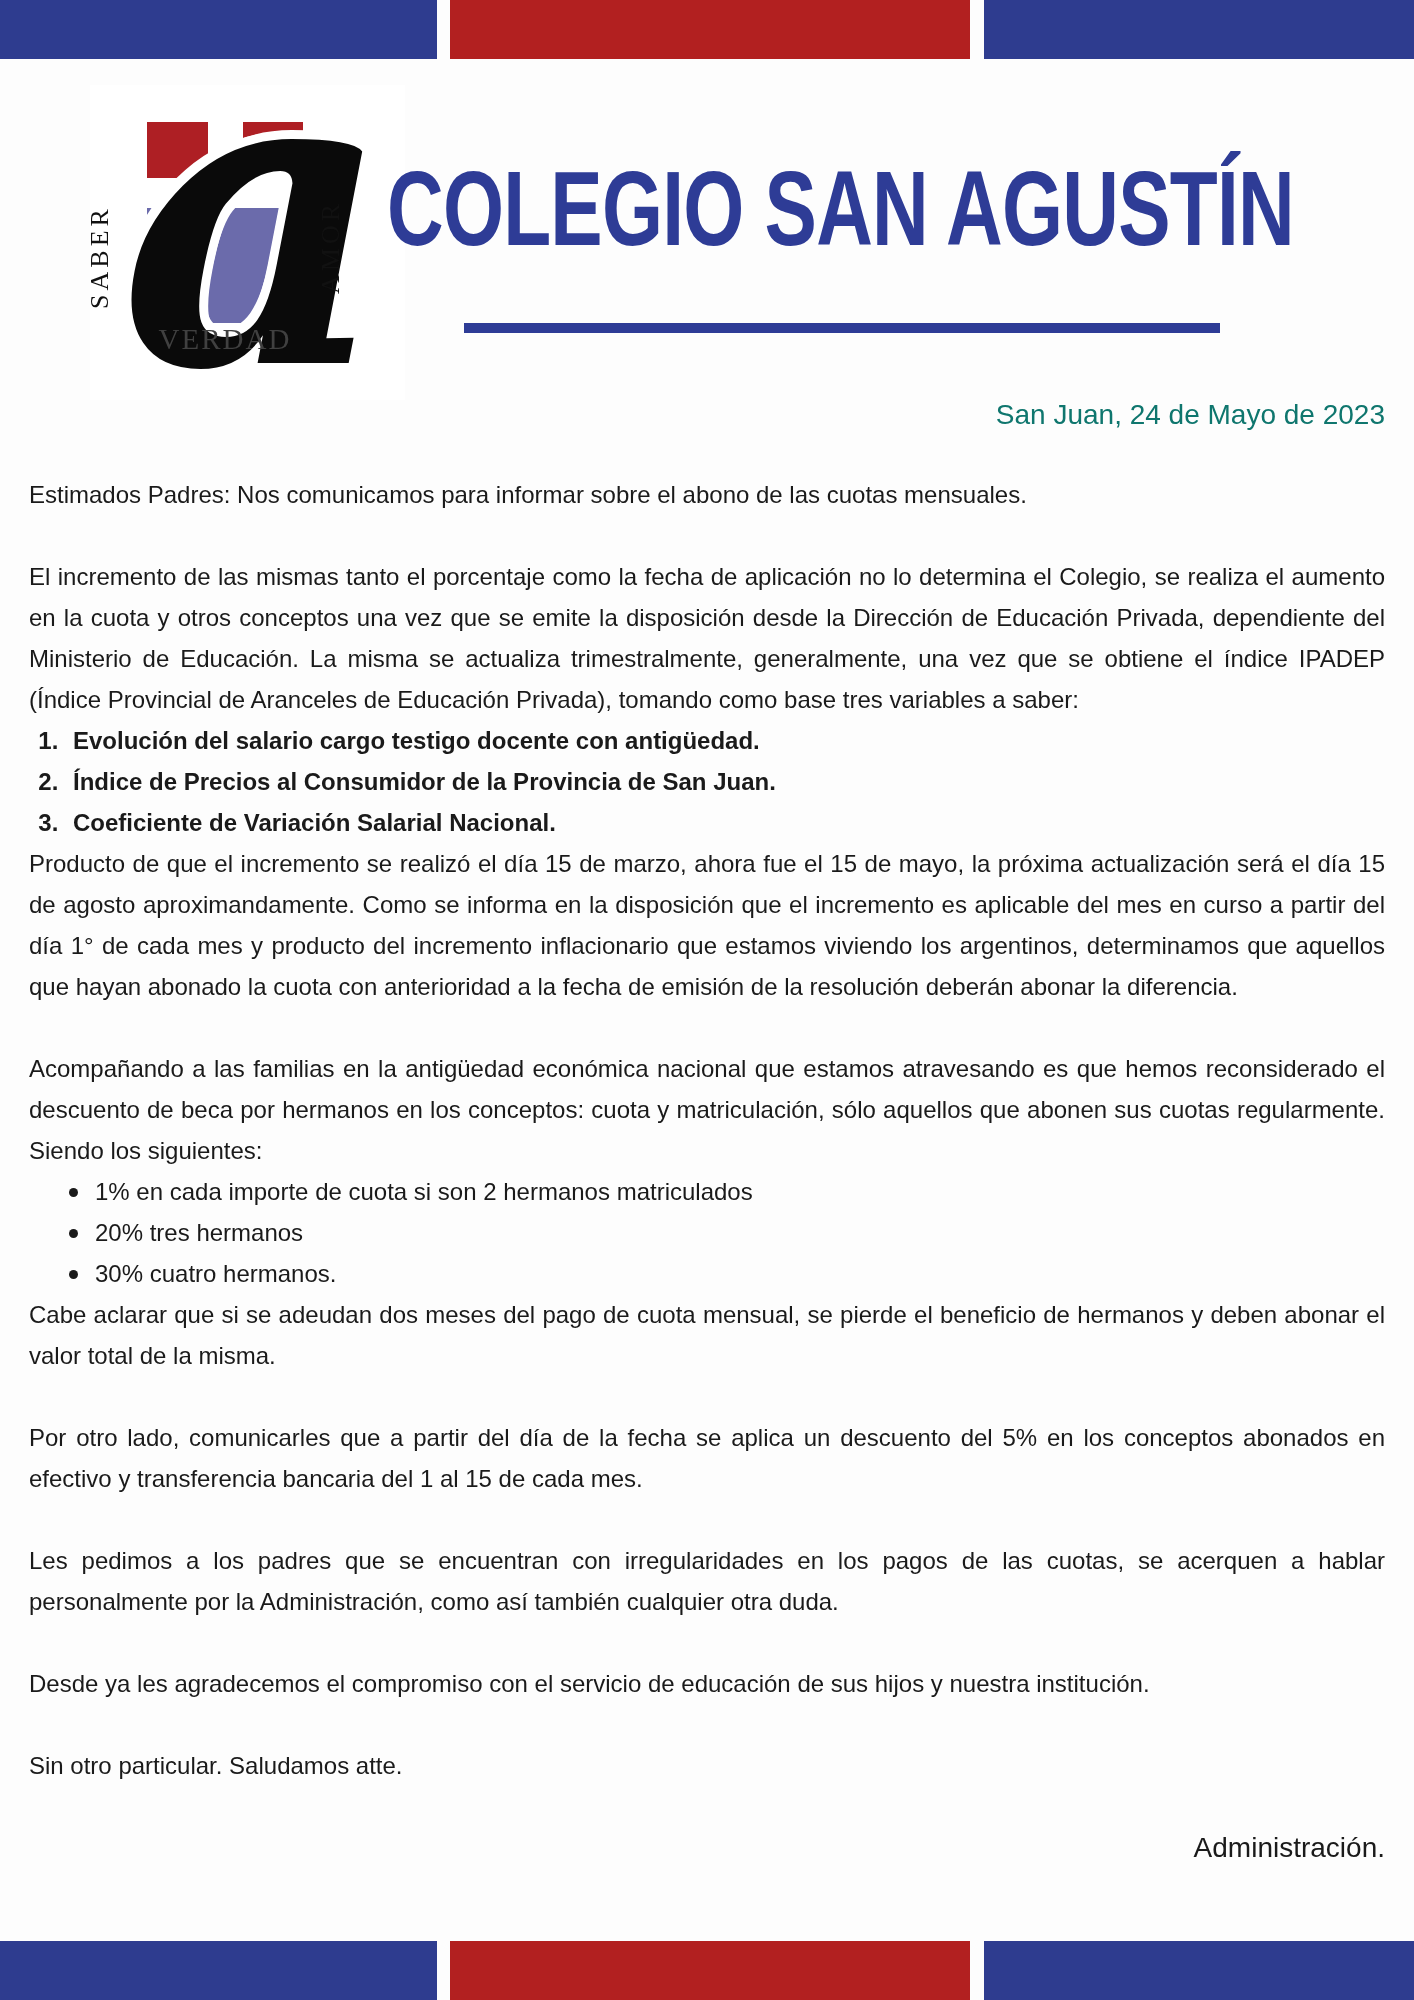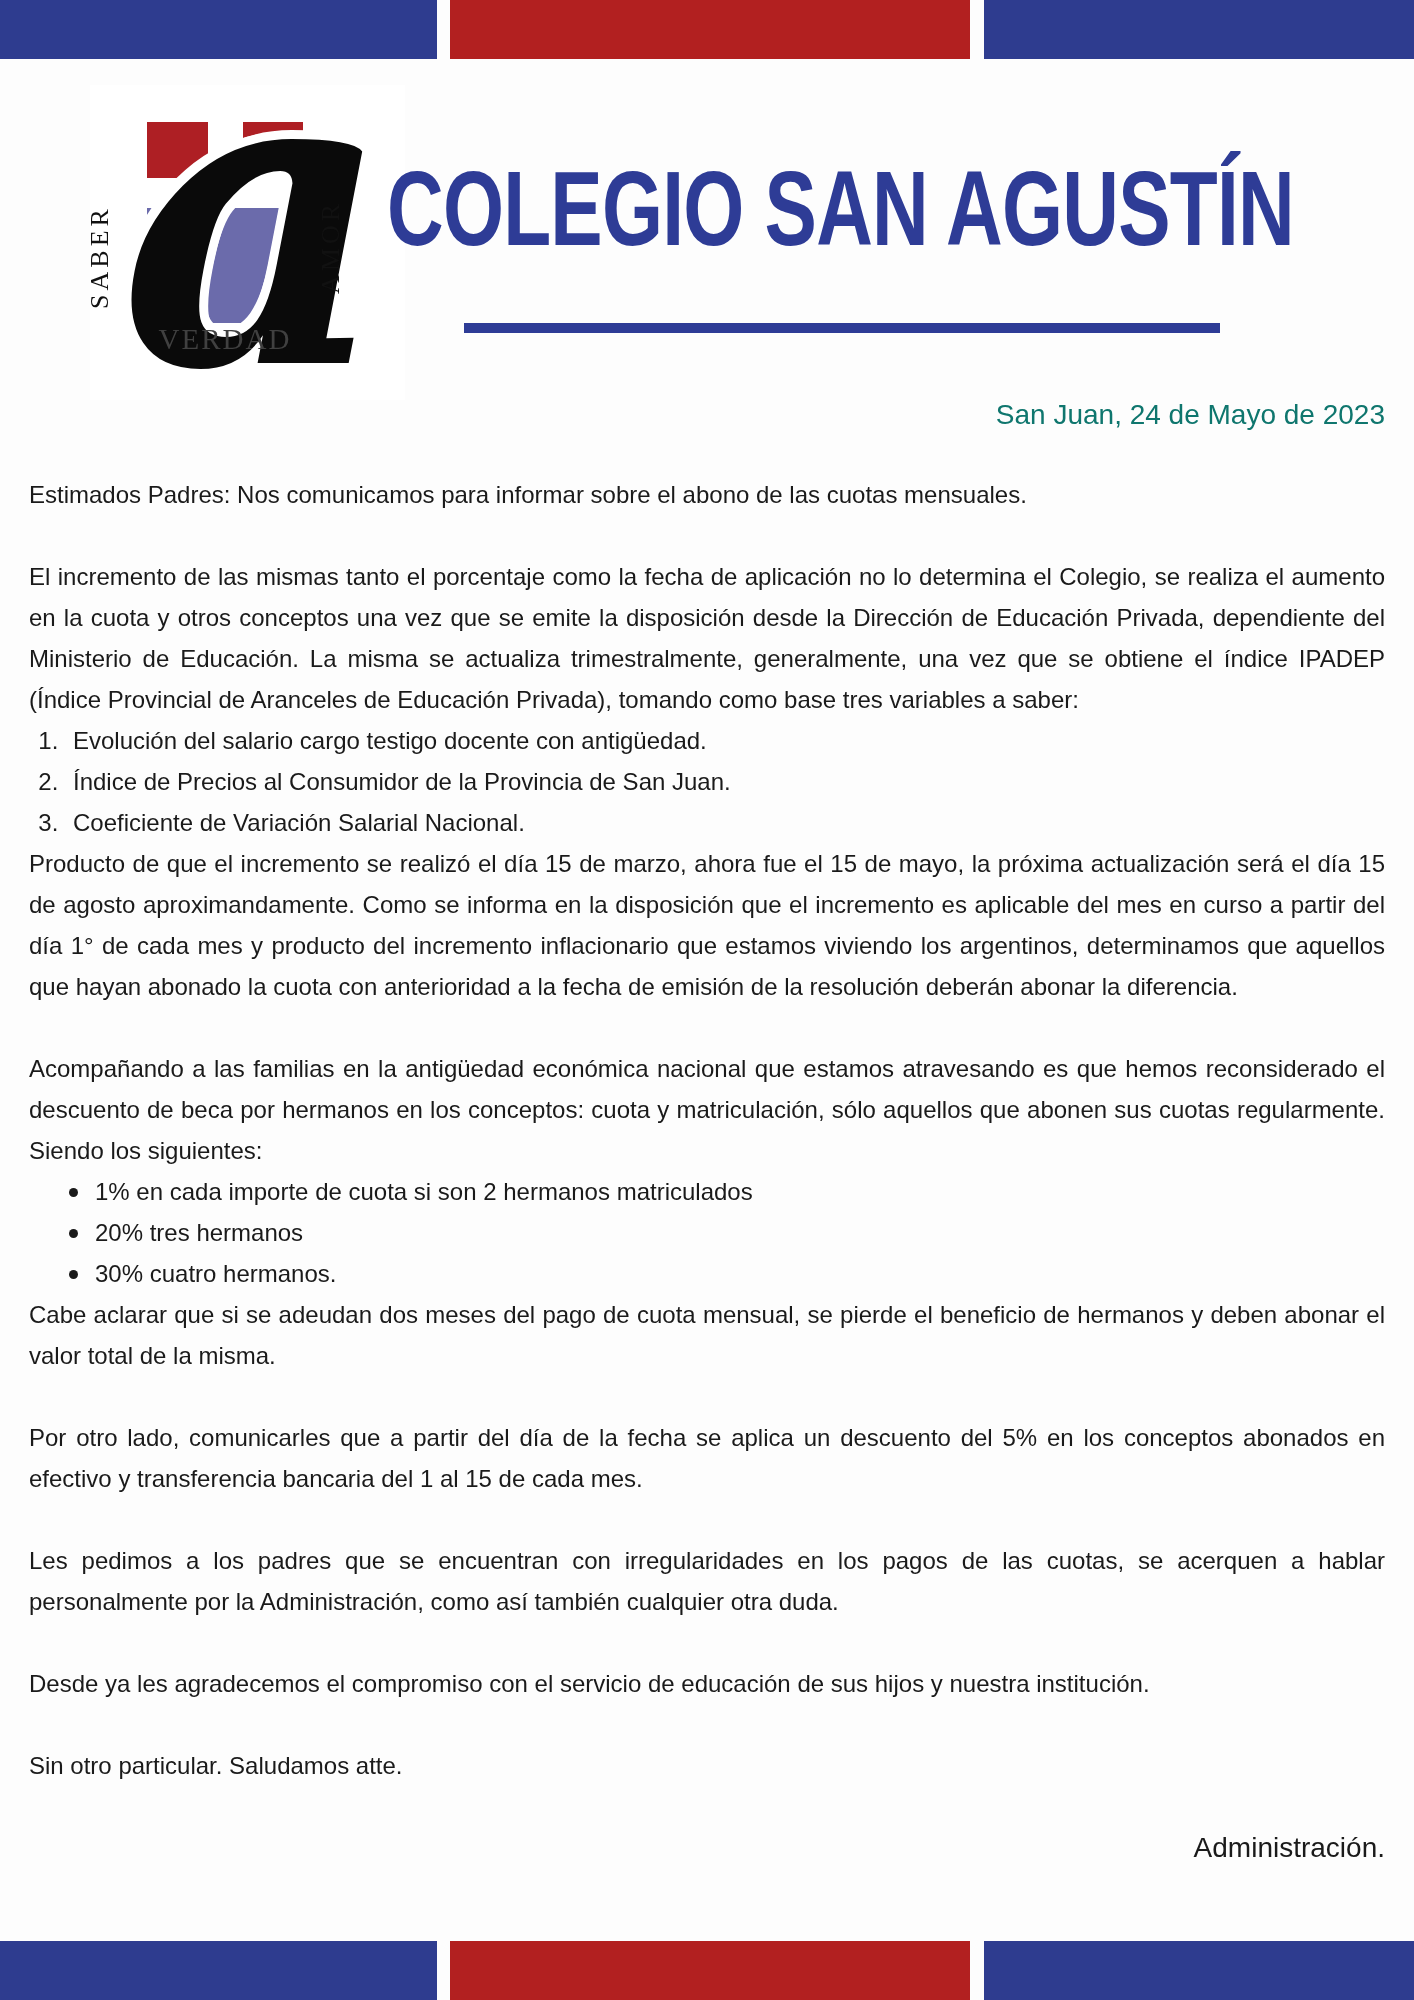--- a/index.html
+++ b/index.html
@@ -59,21 +59,21 @@
 
   
   .date-line{
     margin:0 29px 44px 29px;text-align:right;
     font-size:28px;line-height:30px;color:#0f766e;
   }
   .content{margin:0 29px;font-size:24px;line-height:41px;}
   .content p{margin:0;text-align:justify;}
   .content p.spaced{margin-bottom:41px;}
   .content ol{margin:0 0 0 36px;padding:0;}
-  .content ol li{margin:0;padding-left:8px;text-align:left;}
+  .content ol li{margin:0;padding-left:8px;text-align:left;font-weight:bold;}
   .content ul{margin:0;padding:0 0 0 40px;list-style:none;}
   .content ul li{position:relative;padding-left:26px;text-align:left;}
   .content ul li::before{
     content:"";position:absolute;left:0;top:17px;width:9px;height:9px;border-radius:50%;background:#1a1a1a;
   }
   .signature{margin:41px 29px 9px 29px;text-align:right;font-size:28px;line-height:41px;}
 </style>
 </head>
 <body>
 

